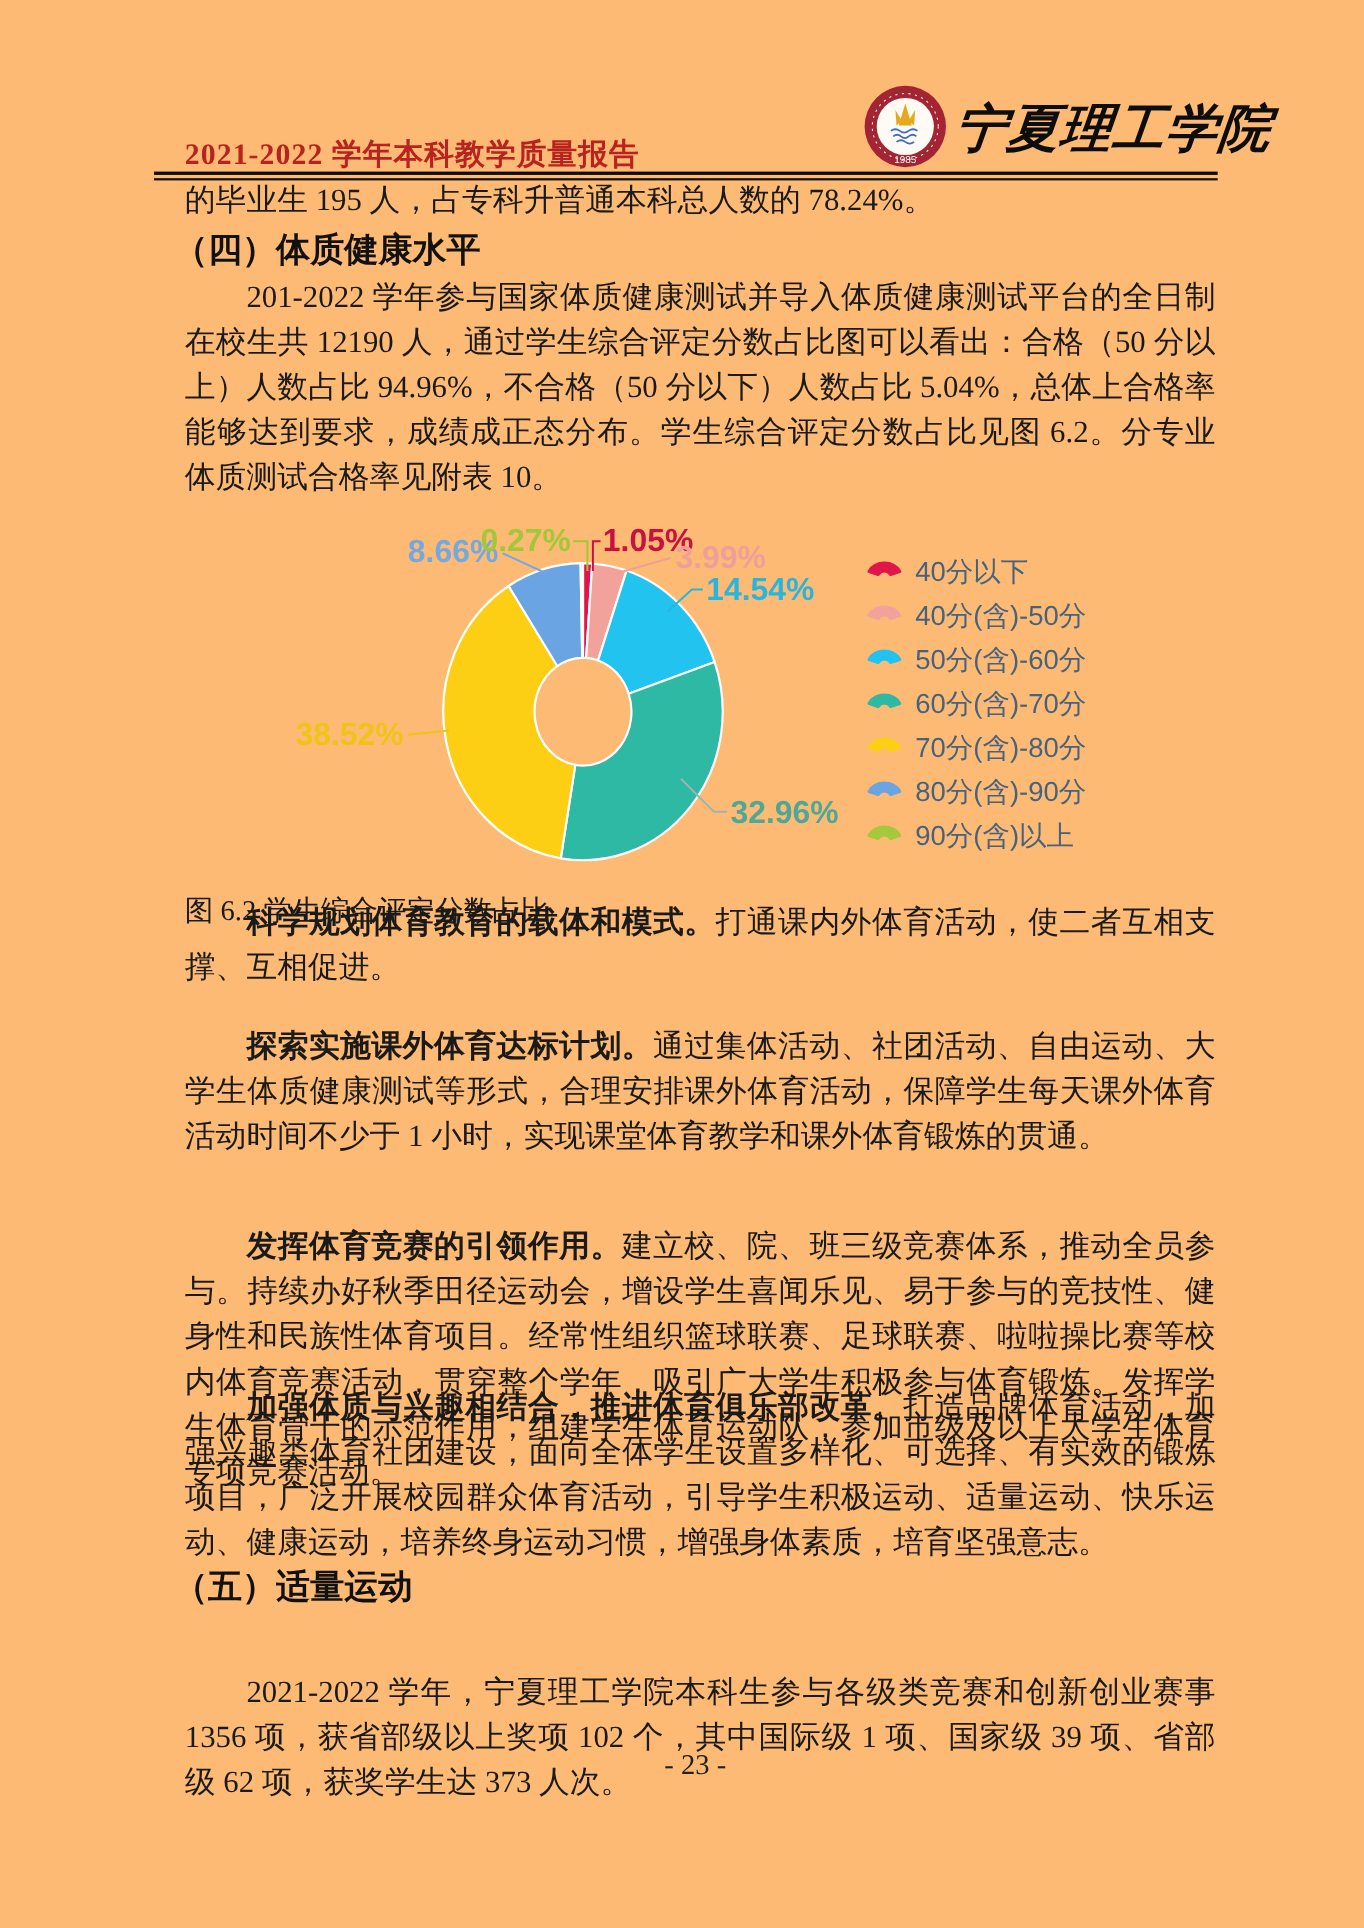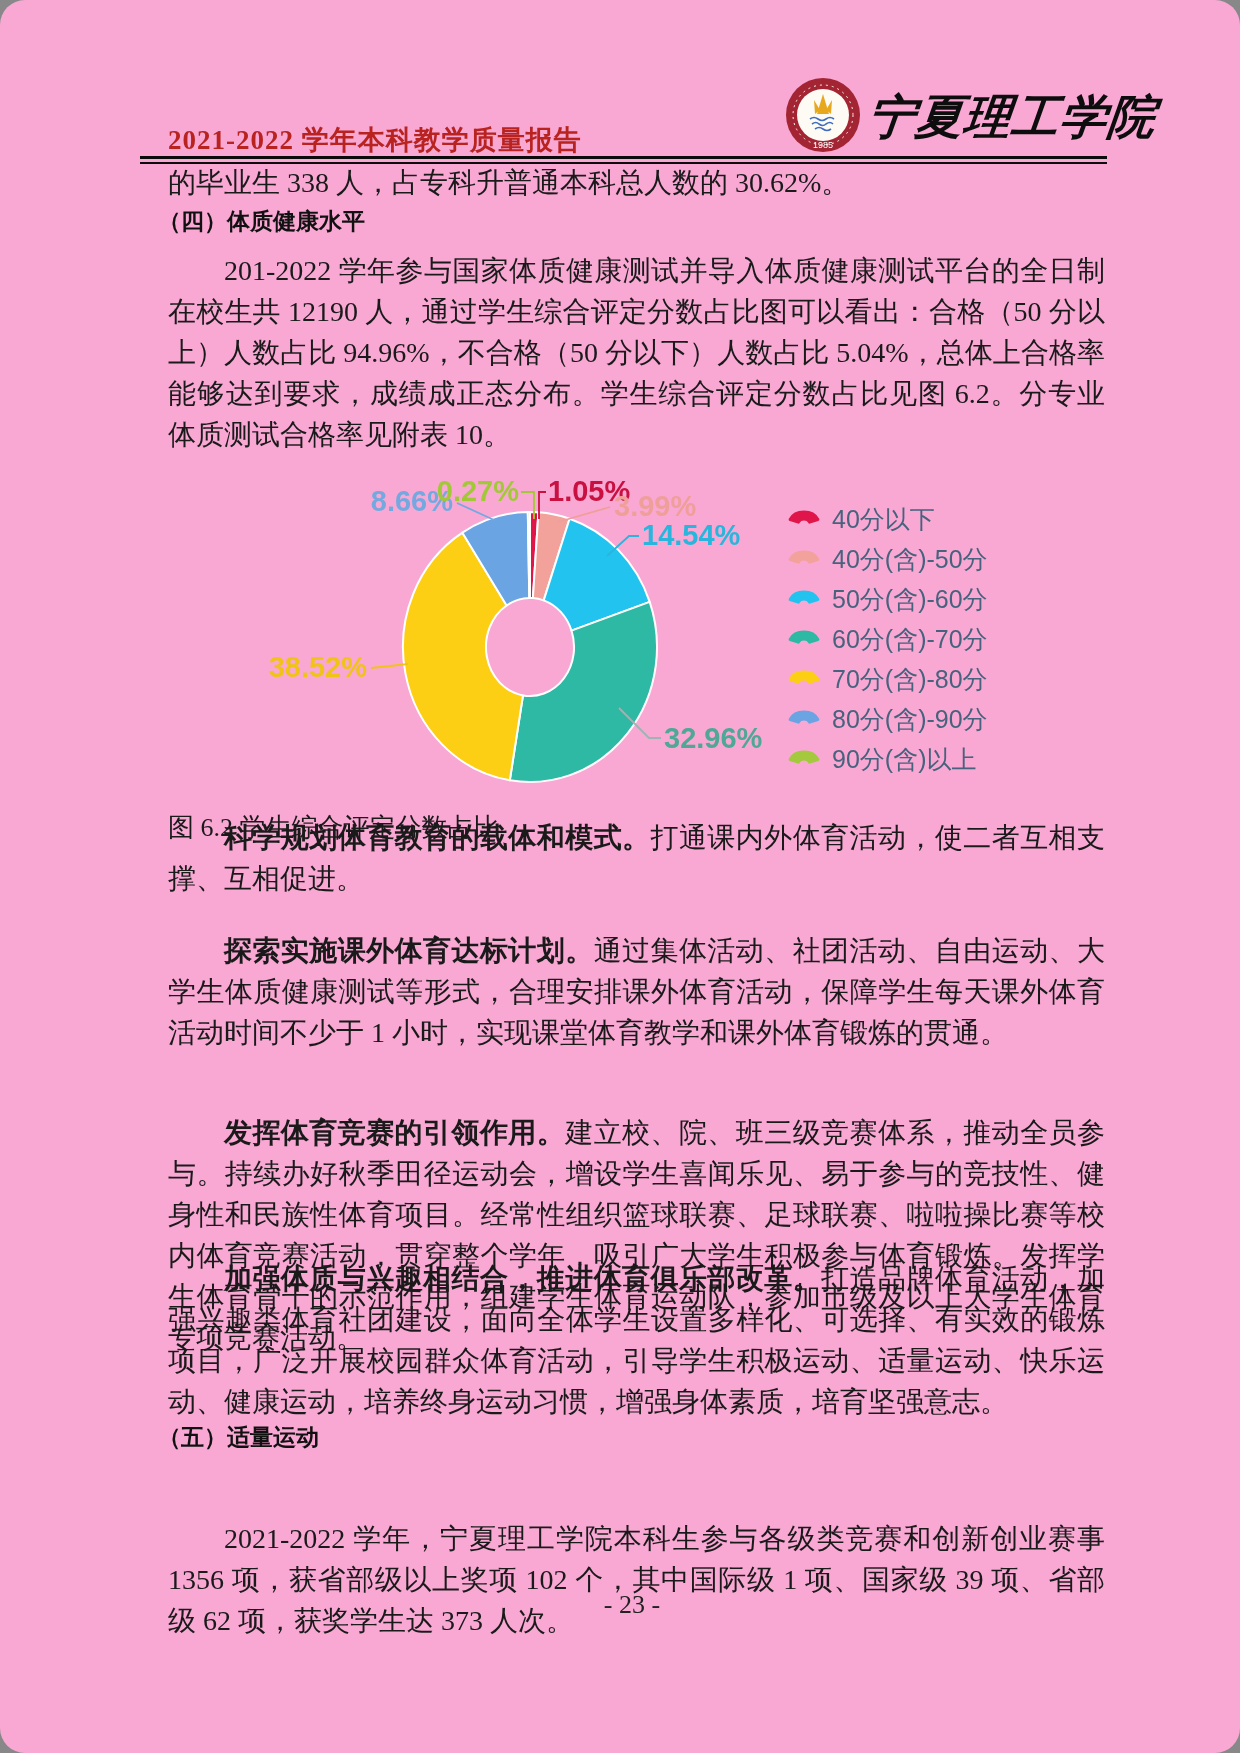--- a/index.html
+++ b/index.html
@@ -1,19 +1,19 @@
 <!DOCTYPE html>
 <html><head>
 <meta charset="utf-8">
 <style>
   html,body{margin:0;padding:0;background:#888;}
   #page{
-    position:relative;width:1240px;height:1753px;background:#f9a8d4;
+    position:relative;width:1240px;height:1753px;background:#fdba74;
     margin:0 auto;overflow:hidden;
-    font-family:"Liberation Serif","DejaVu Serif",serif;color:#1a1a1a;border-radius:25px;
+    font-family:"Liberation Serif","DejaVu Serif",serif;color:#1a1a1a;
   }
   
   .report-title{
     position:absolute;left:168px;top:122px;
     font-size:27px;font-weight:bold;color:#b8221f;
     letter-spacing:1px;white-space:nowrap;
   }
   .seal{position:absolute;left:784px;top:76px;width:78px;height:78px;}
   .school-name{
     position:absolute;left:868px;top:86px;width:290px;
@@ -28,21 +28,21 @@
   
   .body-p{
     position:absolute;left:168px;width:937px;margin:0;
     font-size:28px;line-height:41px;text-align:justify;
   }
   .indent{text-indent:2em;}
   .lead{font-family:"Liberation Sans","DejaVu Sans",sans-serif;font-weight:bold;}
   .sec-heading{
     position:absolute;left:158px;margin:0;
     font-family:"Liberation Sans","DejaVu Sans",sans-serif;
-    font-size:23px;font-weight:bold;color:#111;white-space:nowrap;
+    font-size:31px;font-weight:bold;color:#111;white-space:nowrap;
   }
   
   .figure{position:absolute;left:230px;top:445px;width:760px;height:362px;}
   .figure svg{display:block;}
   .figure-caption{
     position:absolute;left:168px;top:810px;width:937px;
     font-size:26px;text-align:left;
   }
   
   .page-number{
@@ -72,21 +72,21 @@
         <path d="M28 48 q4 -3 7 0 q4 3 7 0 q4 -3 7 0"></path>
         <path d="M31 53 q4 -3 8 0 q4 3 8 0"></path>
       </g>
       <text x="39" y="72" text-anchor="middle" font-size="9" fill="#fff" font-family="Liberation Sans, sans-serif">1985</text>
     </svg>
 
     <div class="school-name">宁夏理工学院</div>
     <div class="header-rule"></div>
   </div>
 
-  <p class="body-p" style="top:162px">的毕业生 338 人，占专科升普通本科总人数的 30.62%。</p>
+  <p class="body-p" style="top:162px">的毕业生 195 人，占专科升普通本科总人数的 78.24%。</p>
 
   <h2 class="sec-heading" style="top:206px">（四）体质健康水平</h2>
 
   <p class="body-p indent" style="top:250px">201-2022 学年参与国家体质健康测试并导入体质健康测试平台的全日制在校生共 12190 人，通过学生综合评定分数占比图可以看出：合格（50 分以上）人数占比 94.96%，不合格（50 分以下）人数占比 5.04%，总体上合格率能够达到要求，成绩成正态分布。学生综合评定分数占比见图 6.2。分专业体质测试合格率见附表 10。</p>
 
   <div class="figure">
     <svg id="donut-svg" width="760" height="362" viewBox="0 0 760 362">
         <path d="M300.0 67.0 A127 135 0 0 1 308.4 67.3 L302.9 153.1 A44 49 0 0 0 300.0 153.0 Z" fill="#e0164b" stroke="#fff" stroke-width="2" stroke-linejoin="round"></path>
         <path d="M308.4 67.3 A127 135 0 0 1 339.6 73.7 L313.7 155.4 A44 49 0 0 0 302.9 153.1 Z" fill="#f2a29b" stroke="#fff" stroke-width="2" stroke-linejoin="round"></path>
         <path d="M339.6 73.7 A127 135 0 0 1 419.7 156.9 L341.5 185.6 A44 49 0 0 0 313.7 155.4 Z" fill="#22c3ee" stroke="#fff" stroke-width="2" stroke-linejoin="round"></path>

